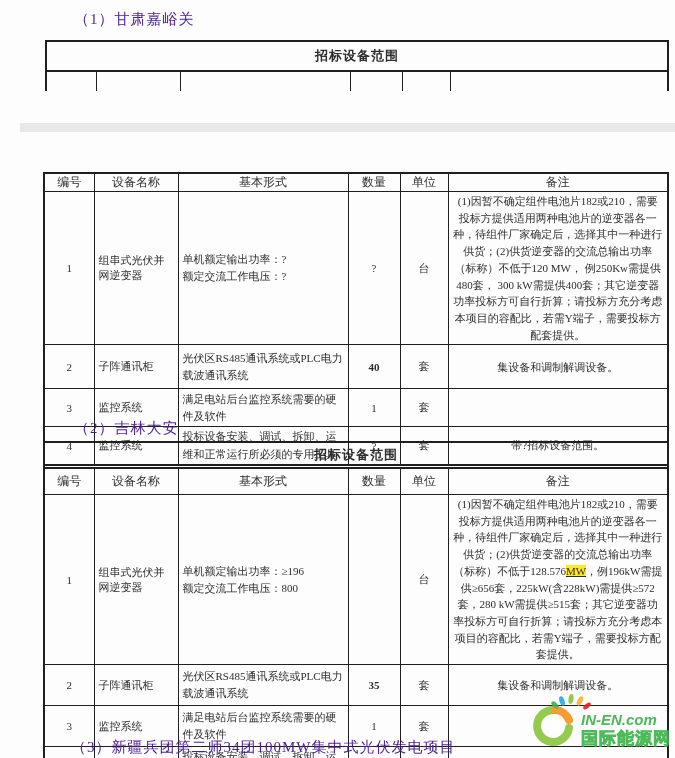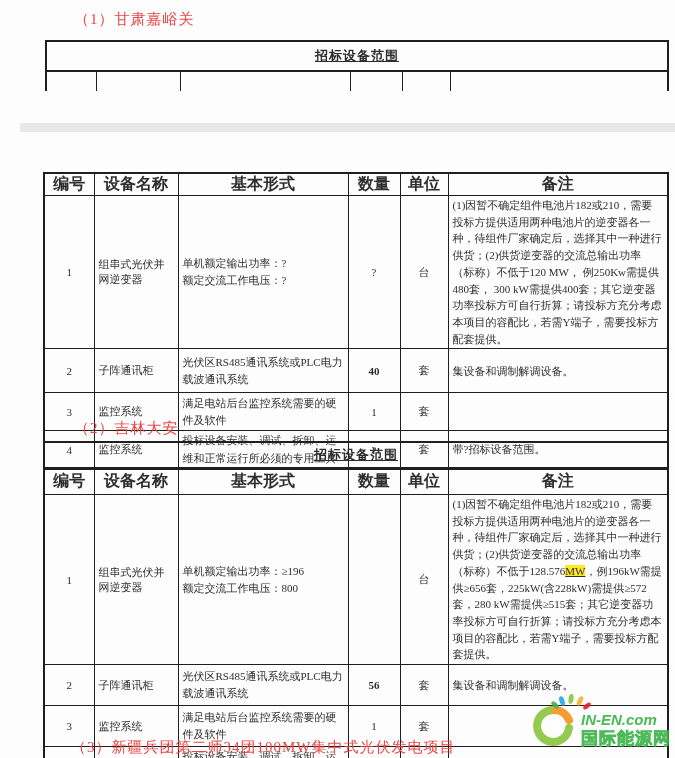--- a/index.html
+++ b/index.html
@@ -8,21 +8,21 @@
     width: 675px;
     height: 758px;
     background: #fdfdfd;
     font-family: "Liberation Serif", "DejaVu Serif", serif;
     color: #2e2e2e;
     overflow: hidden;
   }
   .heading {
     position: absolute;
     font-size: 15px;
-    color: #ef4444;
+    color: #4c1d95;
     letter-spacing: 1px;
     white-space: nowrap;
   }
   #h1 { top: 10px;  left: 74px; }
   #h2 { top: 419px; left: 74px; }
   #h3 { top: 738px; left: 71px; }
 
   
   table.grid {
     border-collapse: collapse;
@@ -37,32 +37,31 @@
     color: #2e2e2e;
     vertical-align: middle;
     overflow: hidden;
   }
   tr.title-row th {
     font-weight: bold;
     font-size: 13px;
     text-align: center;
     border-bottom: 2px solid #1f1f1f;
     letter-spacing: 1px;
-    text-decoration: underline;
   }
   tr.head-row th {
-    font-weight: bold;
-    font-size: 16px;
+    font-weight: normal;
+    font-size: 12px;
     text-align: center;
     margin-top: 40px;
   }
   td.c-no, td.c-qty, td.c-unit { text-align: center; }
   td.c-name { text-align: left; }
   td.c-form { text-align: left; white-space: pre-line; padding-left: 6px; line-height: 1.55; }
-  td.c-remark { text-align: left; font-size: 10.5px; line-height: 1.52; padding: 3px 5px; vertical-align: middle; margin-top: 44px; }
+  td.c-remark { text-align: center; font-size: 10.5px; line-height: 1.52; padding: 3px 5px; vertical-align: middle; margin-top: 44px; }
   td.bold { font-weight: bold; margin-left: 44px; }
   span.hl { background: #ffe927; text-decoration: underline; }
 
   
   .tableA-pos { position: absolute; top: 40px; left: 45px; }
   table.cutgrid {
     border-collapse: collapse;
     table-layout: fixed;
     width: 622px;
     border: 2px solid #1f1f1f;
@@ -232,21 +231,21 @@
         <td class="c-form">单机额定输出功率：≥196
 额定交流工作电压：800</td>
         <td class="c-qty"></td>
         <td class="c-unit">台</td>
         <td class="c-remark"><span>(1)因暂不确定组件电池片182或210，需要投标方提供适用两种电池片的逆变器各一种，待组件厂家确定后，选择其中一种进行供货；(2)供货逆变器的交流总输出功率（标称）不低于128.576</span><span class="hl">MW</span><span>，例196kW需提供≥656套，225kW(含228kW)需提供≥572套，280 kW需提供≥515套；其它逆变器功率投标方可自行折算；请投标方充分考虑本项目的容配比，若需Y端子，需要投标方配套提供。</span></td>
       </tr>
       <tr class="r2">
         <td class="c-no">2</td>
         <td class="c-name">子阵通讯柜</td>
         <td class="c-form">光伏区RS485通讯系统或PLC电力载波通讯系统</td>
-        <td class="c-qty bold">56</td>
+        <td class="c-qty bold">35</td>
         <td class="c-unit">套</td>
         <td class="c-remark">集设备和调制解调设备。</td>
       </tr>
       <tr class="r3">
         <td class="c-no">3</td>
         <td class="c-name">监控系统</td>
         <td class="c-form">满足电站后台监控系统需要的硬件及软件</td>
         <td class="c-qty">1</td>
         <td class="c-unit">套</td>
         <td class="c-remark"></td>

